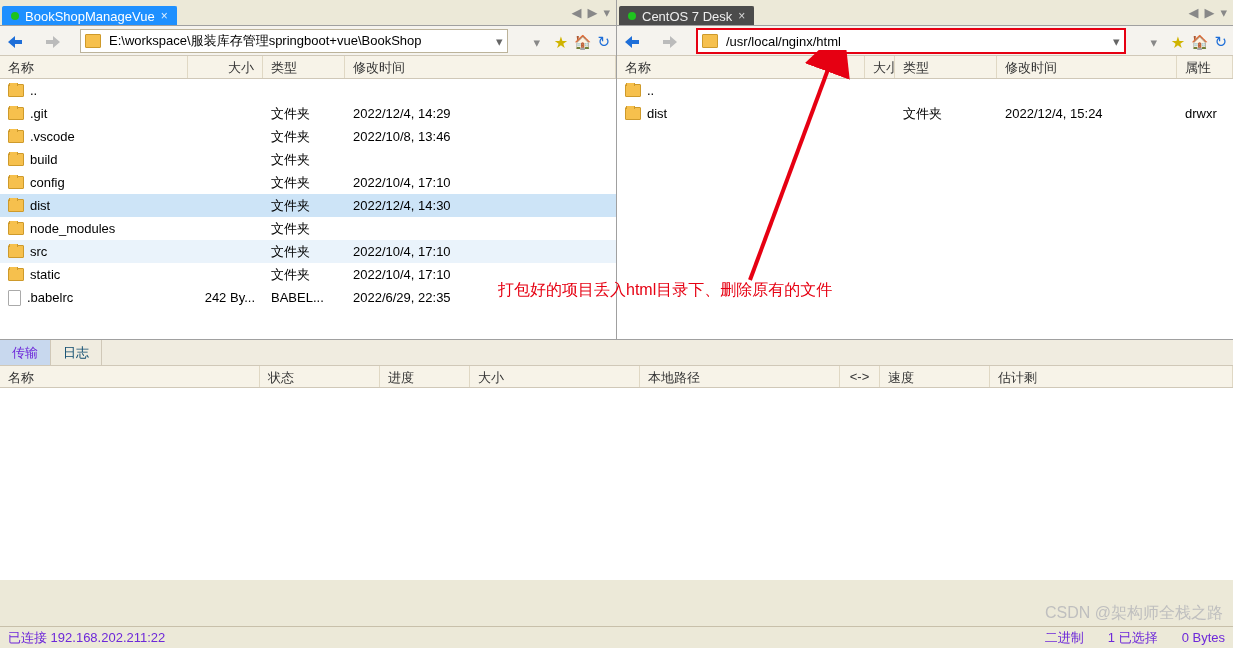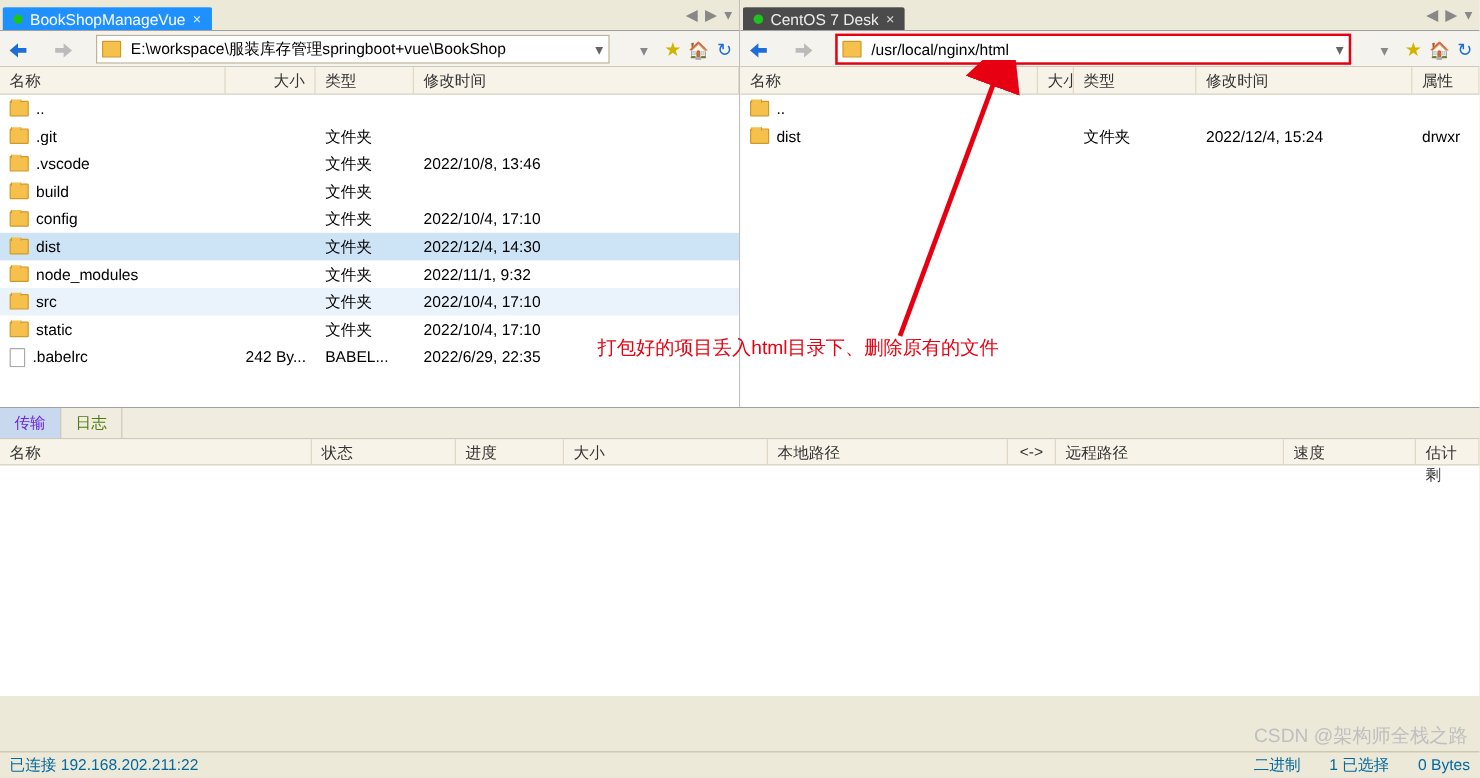--- a/index.html
+++ b/index.html
@@ -38,27 +38,27 @@
   .row .namecell{display:flex;align-items:center;gap:6px}
   .fi-folder{width:16px;height:13px;background:#f6c04d;border:1px solid #ce9a2b;border-radius:1px;position:relative;flex:0 0 auto}
   .fi-folder::before{content:"";position:absolute;top:-4px;left:0;width:7px;height:4px;background:#f6c04d;border:1px solid #ce9a2b;border-bottom:none;border-radius:1px 1px 0 0}
   .fi-file{width:13px;height:16px;background:#fff;border:1px solid #aaa;border-radius:1px;flex:0 0 auto}
   
   .L .c-name{width:188px}.L .c-size{width:75px;text-align:right}.L .c-type{width:82px}.L .c-date{flex:1}
   
   .R .c-name{width:248px}.R .c-size{width:30px}.R .c-type{width:102px}.R .c-date{width:180px}.R .c-attr{flex:1}
   
   .log-tabs{height:26px;background:#f0ece0;border-bottom:1px solid #d0c8b8;display:flex;align-items:stretch}
-  .log-tab{padding:4px 12px;border-right:1px solid #d0c8b8;color:#4d7c0f}
+  .log-tab{padding:4px 12px;border-right:1px solid #d0c8b8;color:#0c4a6e}
   .log-tab.active{background:#c8d8ee;color:#6d28d9}
   .transfer-header{display:flex;height:22px;background:#f7f3e8;border-bottom:1px solid #d0c8b8}
   .transfer-header .col{padding:3px 8px;border-right:1px solid #e0d8c4;color:#333}
   .th-name{width:260px}.th-status{width:120px}.th-prog{width:90px}.th-size{width:170px}.th-lpath{width:200px}.th-arrow{width:40px;text-align:center}.th-rpath{width:190px}.th-speed{width:110px}.th-eta{flex:1}
   .transfer-body{height:192px;background:#fff}
-  .status-bar{position:absolute;left:0;right:0;bottom:0;height:22px;background:#ece9d8;border-top:1px solid #c8c0aa;display:flex;align-items:center;padding:0 8px;gap:24px;color:#0369a1;font-size:12px}
+  .status-bar{position:absolute;left:0;right:0;bottom:0;height:22px;background:#ece9d8;border-top:1px solid #c8c0aa;display:flex;align-items:center;padding:0 8px;gap:24px;color:#6d28d9;font-size:12px}
   .status-bar .seg{white-space:nowrap}
   .status-bar .fill{flex:1}
   .annotation{position:absolute;left:498px;top:280px;color:#e60012;font-size:16px;font-weight:400;pointer-events:none;white-space:nowrap}
   .red-arrow{position:absolute;pointer-events:none}
   .watermark{position:absolute;right:10px;bottom:24px;color:#bfbfbf;font-size:16px;pointer-events:none}
 </style>
 </head>
 <body>
 
 <div class="top-panes">
@@ -116,20 +116,21 @@
           <div class="cell c-type"></div>
           <div class="cell c-date"></div>
         </div>
         <div class="row">
           <div class="cell namecell c-name">
             <span class="fi-folder"></span>
             <span>.git</span>
           </div>
           <div class="cell c-size"></div>
           <div class="cell c-type">文件夹</div>
+          <div class="cell c-date">2022/12/4, 14:29</div>
         </div>
         <div class="row">
           <div class="cell namecell c-name">
             <span class="fi-folder"></span>
             <span>.vscode</span>
           </div>
           <div class="cell c-size"></div>
           <div class="cell c-type">文件夹</div>
           <div class="cell c-date">2022/10/8, 13:46</div>
         </div>
@@ -159,21 +160,20 @@
           <div class="cell c-type">文件夹</div>
           <div class="cell c-date">2022/12/4, 14:30</div>
         </div>
         <div class="row">
           <div class="cell namecell c-name">
             <span class="fi-folder"></span>
             <span>node_modules</span>
           </div>
           <div class="cell c-size"></div>
           <div class="cell c-type">文件夹</div>
-          <div class="cell c-date">2022/11/1, 9:32</div>
         </div>
         <div class="row alt">
           <div class="cell namecell c-name">
             <span class="fi-folder"></span>
             <span>src</span>
           </div>
           <div class="cell c-size"></div>
           <div class="cell c-type">文件夹</div>
           <div class="cell c-date">2022/10/4, 17:10</div>
         </div>
@@ -271,21 +271,20 @@
   <div class="log-tab active">传输</div>
   <div class="log-tab">日志</div>
 </div>
 <div class="transfer-header">
   <div class="col th-name">名称</div>
   <div class="col th-status">状态</div>
   <div class="col th-prog">进度</div>
   <div class="col th-size">大小</div>
   <div class="col th-lpath">本地路径</div>
   <div class="col th-arrow">&lt;-&gt;</div>
-  <div class="col th-rpath">远程路径</div>
   <div class="col th-speed">速度</div>
   <div class="col th-eta">估计剩</div>
 </div>
 <div class="transfer-body"></div>
 
 <div class="status-bar">
   <span class="seg">已连接 192.168.202.211:22</span>
   <span class="fill"></span>
   <span class="seg">二进制</span>
   <span class="seg">1 已选择</span>

